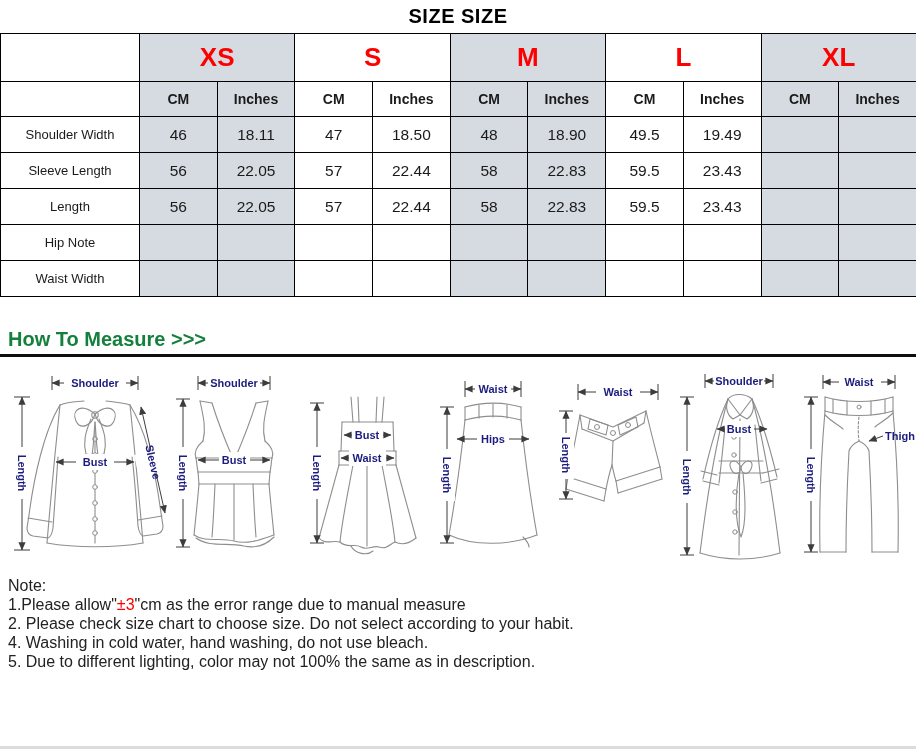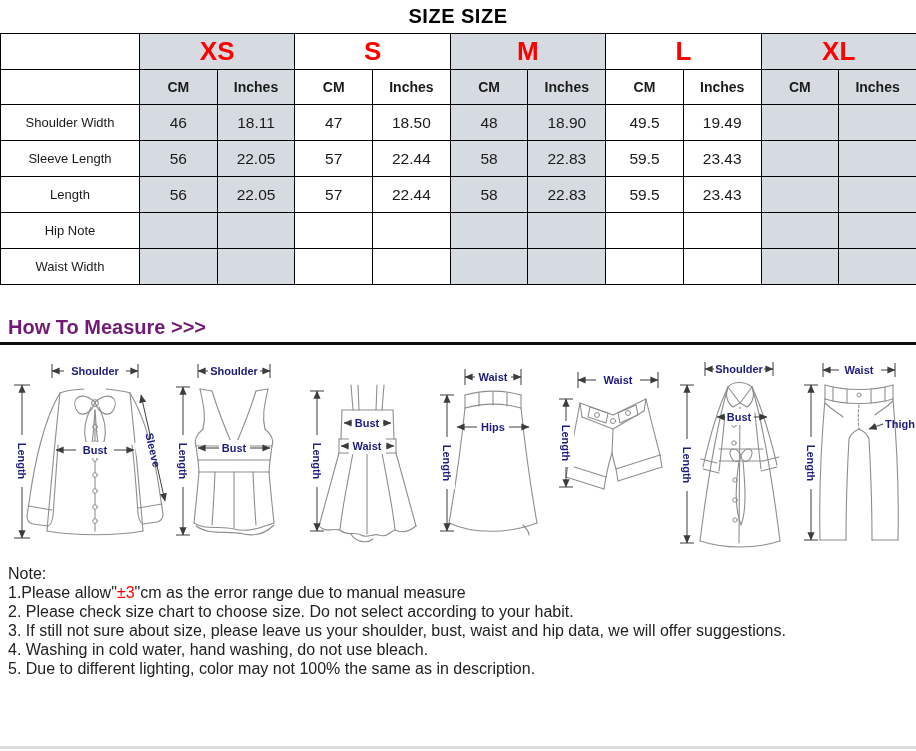--- a/index.html
+++ b/index.html
@@ -21,31 +21,31 @@
     border-collapse: collapse;
     table-layout: fixed;
     width: 916px;
   }
   .size-table th, .size-table td {
     border: 1px solid #000;
     text-align: center; vertical-align: middle;
     padding: 0; overflow: hidden;
     color: #1a1a1a;
   }
-  .size-table .size-row th { height: 36px; font-size: 26px; font-weight: 700; color: #fe0000; }
+  .size-table .size-row th { height: 48px; font-size: 26px; font-weight: 700; color: #fe0000; }
   .size-table .unit-row th { height: 35px; font-size: 14px; font-weight: 700; }
   .size-table tbody th.row-label { height: 36px; font-weight: 400; font-size: 13px; }
   .size-table tbody td.value-cell { font-size: 15.5px; font-weight: 400; }
   .size-table .shaded { background: #d6dbe1; }
   .size-table .corner { background: #fff; }
 
   .measure-heading {
     margin: 30px 0 0 8px;
     font-size: 20px; font-weight: 700;
-    color: #701a75;
+    color: #15803d;
     line-height: 24px;
   }
   .measure-rule { height: 3px; background: #0e0e0e; margin-top: 3px; }
 
   .figures { display: flex; align-items: flex-end; margin-top: 10px; }
   .figures svg { display: block; overflow: visible; }
 
   .garment { fill: none; stroke: #8e8e8e; stroke-width: 1.1; stroke-linecap: round; stroke-linejoin: round; }
   .btn { fill: #fff; stroke: #8e8e8e; stroke-width: 1; }
   .dim line { stroke: #3c3c3c; stroke-width: 1; }
@@ -458,18 +458,17 @@
     <text class="dimlbl" x="16" y="112" transform="rotate(90 16 108)">Length</text>
     <text class="dimlbl" x="90" y="73" style="text-anchor:start">Thigh</text>
   </svg>
 
 </div>
 
 <div class="notes">
   <p>Note:</p>
   <p><span>1.Please allow"</span><span class="note-red">±3</span><span>"cm as the error range due to manual measure</span></p>
   <p>2. Please check size chart to choose size. Do not select according to your habit.</p>
-  <p>3. If still not sure about size, please leave us your shoulder, bust, waist and hip data, we will offer suggestions.</p>
   <p>4. Washing in cold water, hand washing, do not use bleach.</p>
   <p>5. Due to different lighting, color may not 100% the same as in description.</p>
 </div>
 
 <div class="bottom-line"></div>
 
 </body></html>

